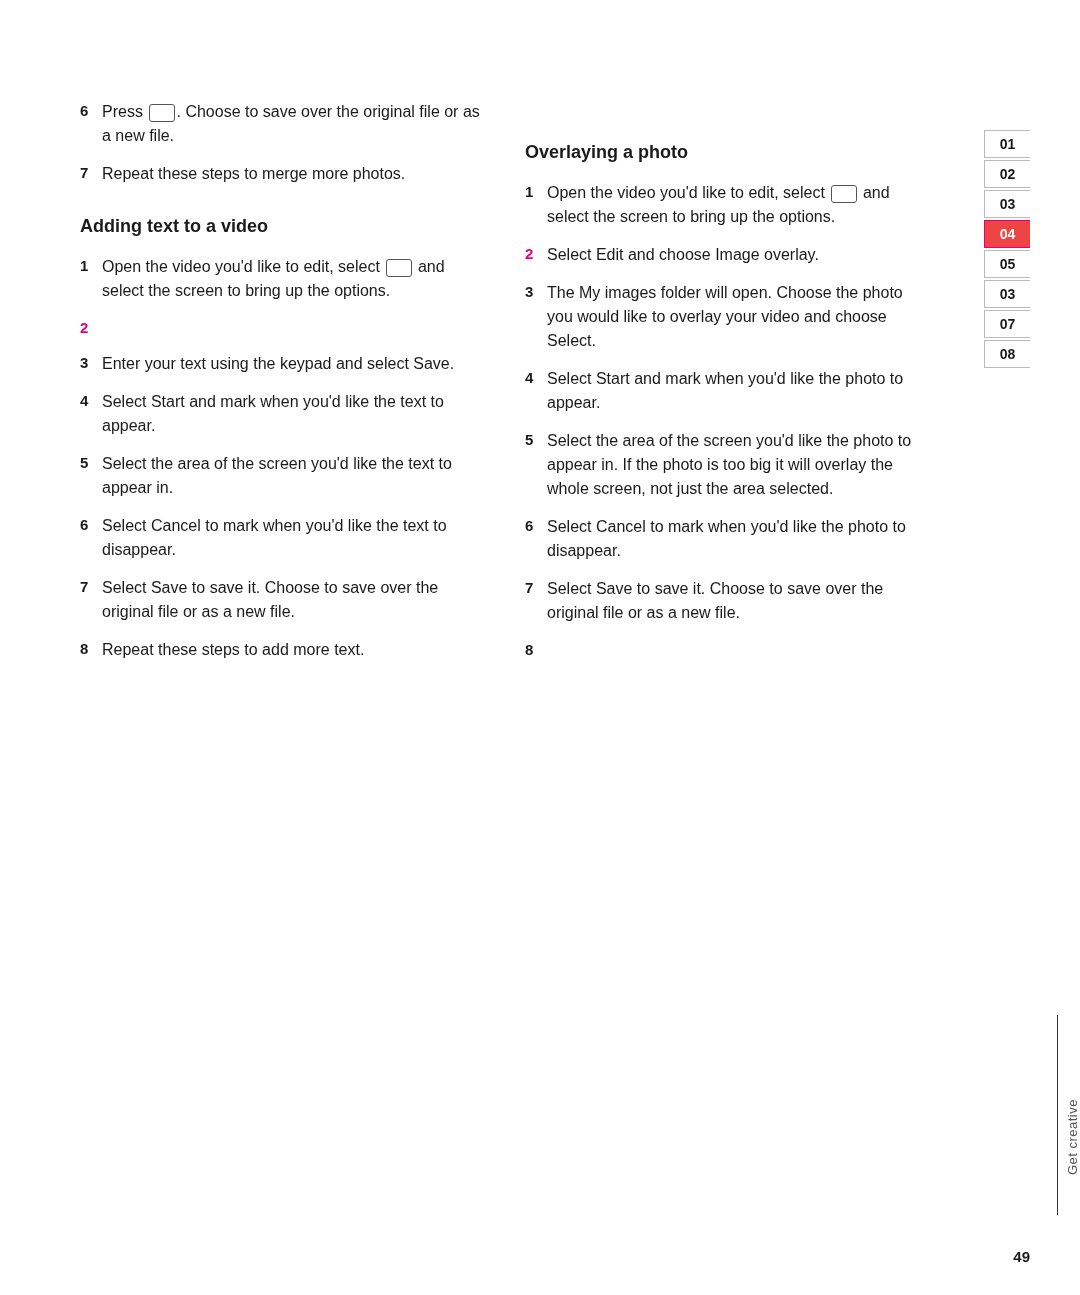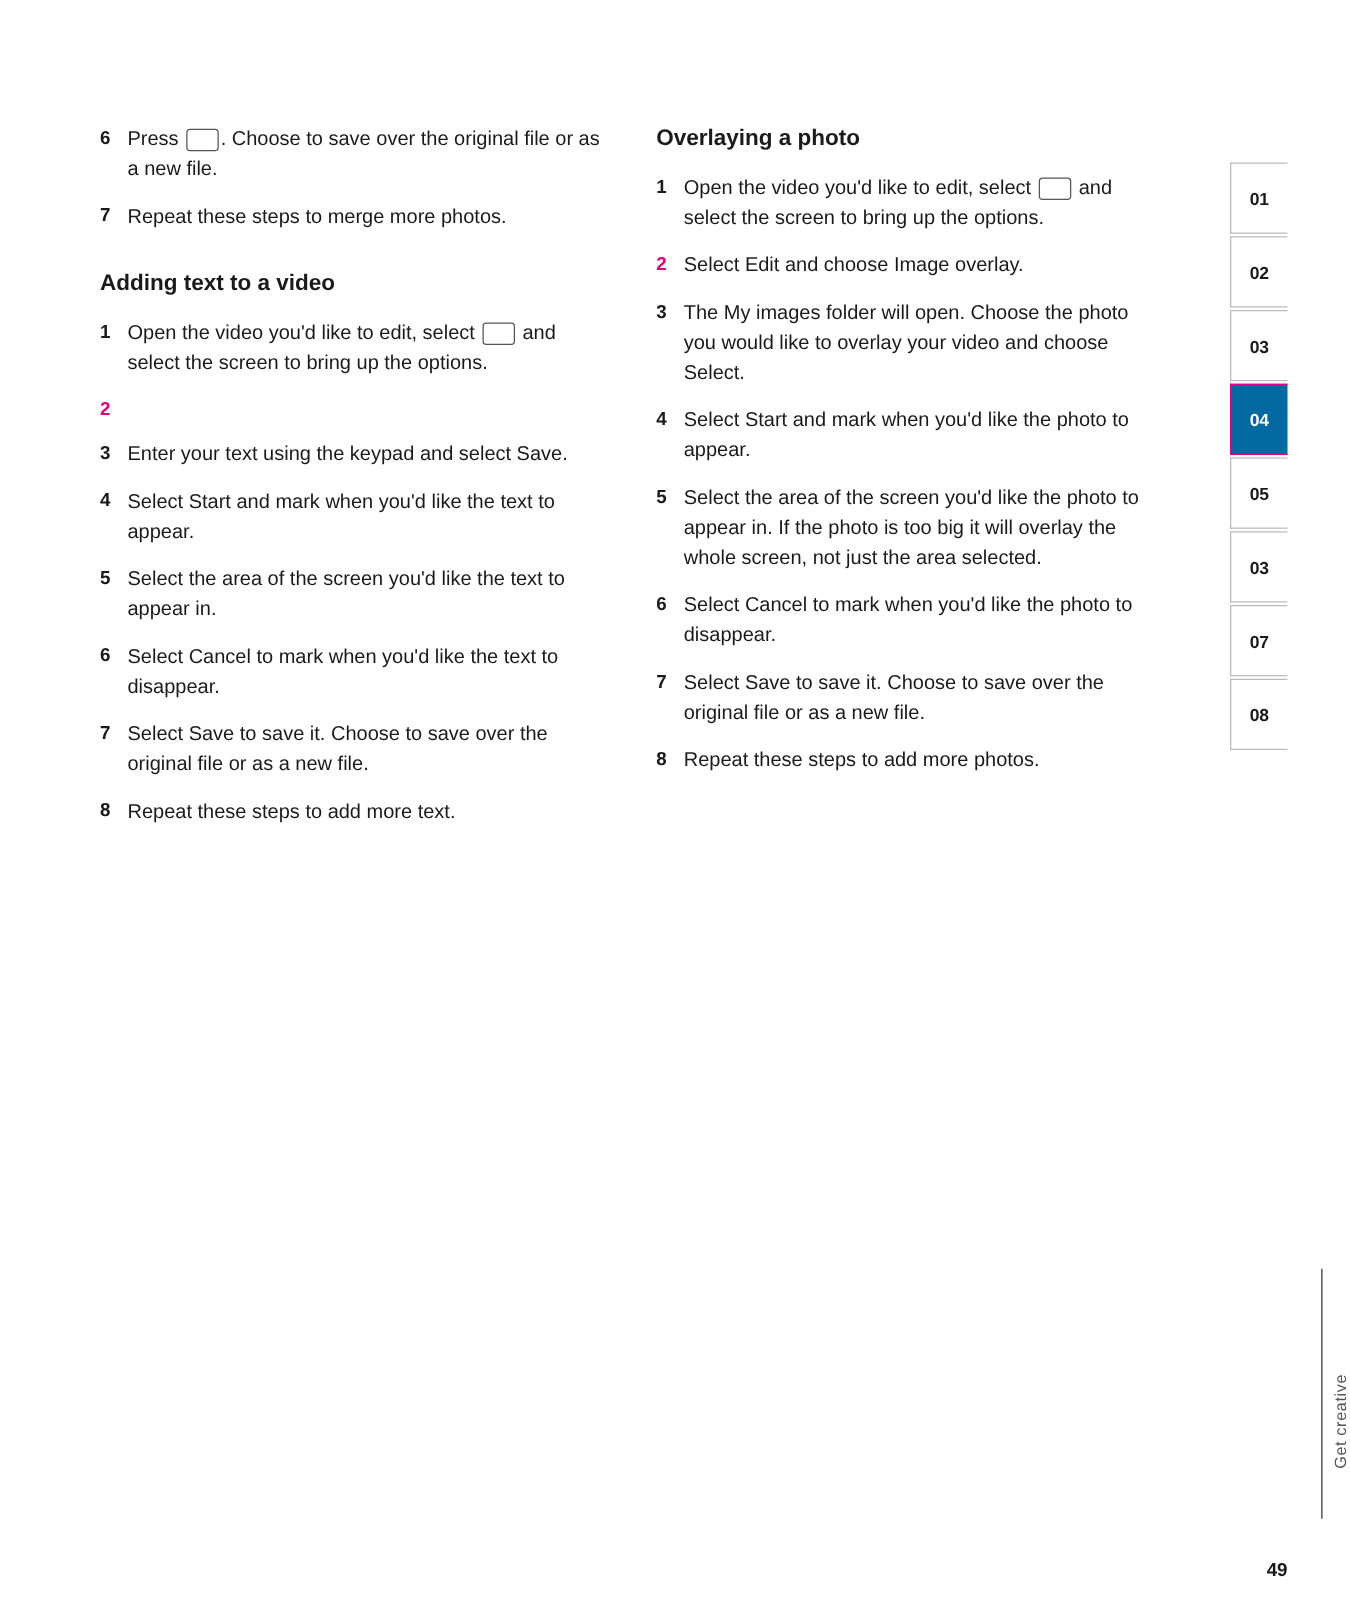--- a/index.html
+++ b/index.html
@@ -30,20 +30,21 @@
     }
 
     .left-column {
       flex: 1;
       max-width: 430px;
     }
 
     .right-column {
       flex: 1;
       max-width: 430px;
+      margin-top: 42px;
     }
 
     .section-title {
       font-size: 18px;
       font-weight: bold;
       color: #1a1a1a;
       margin-bottom: 18px;
     }
 
     .step-list {
@@ -96,36 +97,36 @@
       display: flex;
       flex-direction: column;
       align-items: flex-end;
       padding-top: 30px;
       width: 60px;
       flex-shrink: 0;
     }
 
     .sidebar-tab {
       width: 46px;
-      height: 57px;
+      height: 28px;
       border: 1.5px solid #bbb;
       border-right: none;
       display: flex;
       align-items: center;
       justify-content: center;
       font-size: 14px;
       font-weight: bold;
       color: #1a1a1a;
       background: #ffffff;
       margin-bottom: 2px;
       cursor: pointer;
     }
 
     .sidebar-tab.active {
-      background: #0369a1;
+      background: #ef4444;
       color: #ffffff;
       border-color: #e6007e;
     }
 
     .get-creative-label {
       position: absolute;
       right: 0;
       bottom: 120px;
       writing-mode: vertical-rl;
       text-orientation: mixed;
@@ -285,23 +286,20 @@
 
           <li class="step-item">
             <span class="step-number black">7</span>
             <span class="step-text">
               Select <strong>Save</strong> to save it. Choose to save over the original file or as a new file.
             </span>
           </li>
 
           <li class="step-item">
             <span class="step-number black">8</span>
-            <span class="step-text">
-              Repeat these steps to add more photos.
-            </span>
           </li>
 
         </ul>
       </div>
     </div>
 
     <div class="sidebar">
       <div class="sidebar-tab">
         <span>01</span>
       </div>

